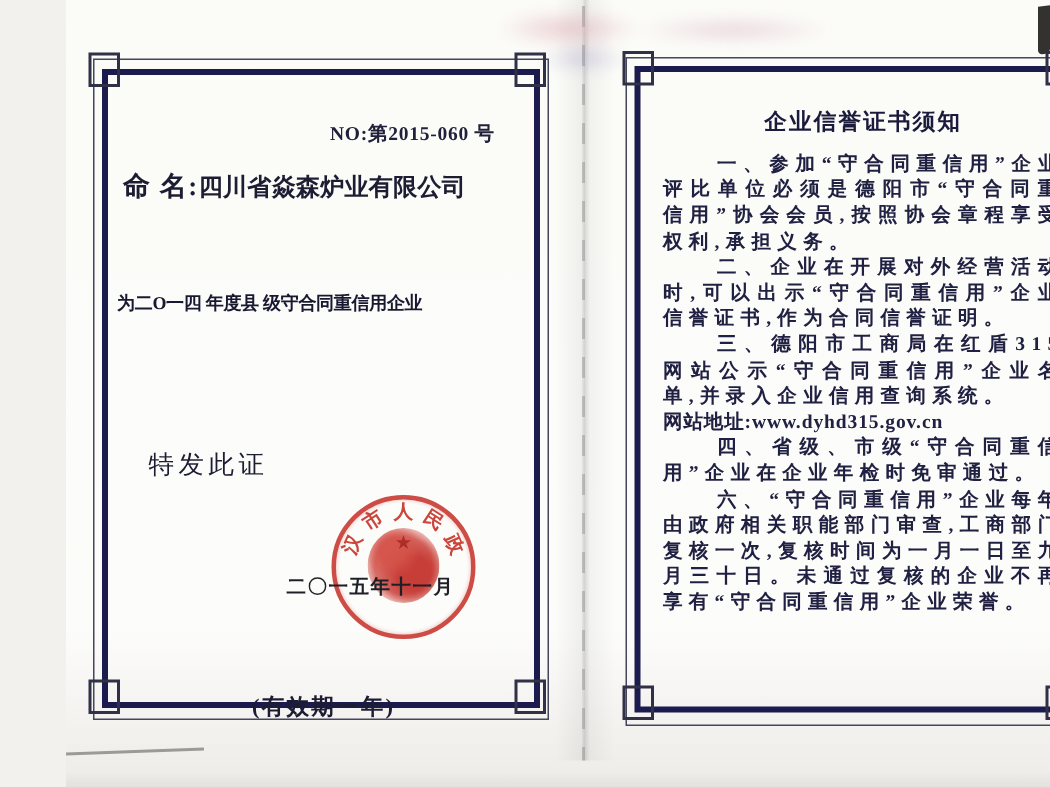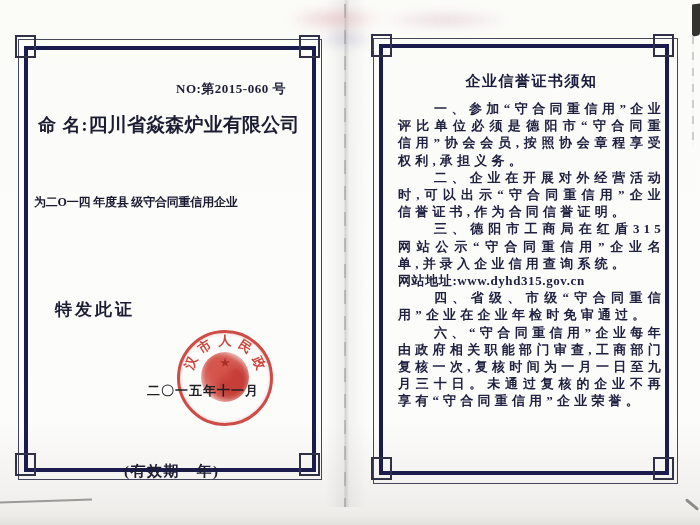--- a/index.html
+++ b/index.html
@@ -8,20 +8,21 @@
     background:#f3f1ee;
     font-family:"Liberation Serif", serif;
     color:#1e1e38;
   }
   
   .paper{
     position:absolute;inset:0;
     background:
       linear-gradient(180deg,#fbfbf8 0%,#fcfcfa 80%,#efedea 98%,#e3e1de 100%),
       #fbfbf8;
+    margin-left: 44px;
   }
   .fold-shade{
     position:absolute;top:0;bottom:18px;left:326px;width:40px;
     background:linear-gradient(90deg,rgba(120,120,120,0) 0%,rgba(120,120,120,.10) 45%,rgba(90,90,90,.22) 50%,rgba(120,120,120,.08) 58%,rgba(120,120,120,0) 100%);
   }
   .fold-line{
     position:absolute;top:4px;bottom:18px;left:344px;width:2px;
     background:repeating-linear-gradient(180deg,rgba(130,130,130,.45) 0 14px,rgba(170,170,170,.15) 14px 26px);
     filter:blur(.4px);
   }
@@ -58,23 +59,23 @@
   .left .c-tl{left:15px;top:35px;}  .left .c-tr{left:299px;top:35px;}
   .left .c-bl{left:15px;top:453px;} .left .c-br{left:299px;top:453px;}
   .right .frame-outer{left:28px;top:38px;width:303px;height:444px;}
   .right .frame-inner{left:34px;top:44px;width:282px;height:423px;}
   .right .c-tl{left:26px;top:34px;}  .right .c-tr{left:308px;top:34px;}
   .right .c-bl{left:26px;top:457px;} .right .c-br{left:308px;top:457px;}
   
   .serial{position:absolute;left:176px;top:80px;font-size:13px;font-weight:bold;letter-spacing:.5px;color:#20203a;}
   .name-line{position:absolute;left:38px;top:112px;white-space:nowrap;}
   .name-label{font-size:18px;font-weight:bold;letter-spacing:1px;color:#1c1c32;}
-  .company{font-size:19px;font-weight:bold;letter-spacing:.2px;color:#1c1c32;font-family:Liberation Mono, monospace;}
+  .company{font-size:16px;font-weight:bold;letter-spacing:.2px;color:#1c1c32;font-family:Liberation Mono, monospace;}
   .award{position:absolute;left:34px;top:194px;font-size:12px;font-weight:bold;letter-spacing:-.2px;white-space:nowrap;color:#181830;}
-  .issue{position:absolute;left:55px;top:298px;font-size:17px;font-weight:bold;letter-spacing:3px;color:#1c1c32;}
+  .issue{position:absolute;left:55px;top:298px;font-size:17px;font-weight:normal;letter-spacing:3px;color:#1c1c32;}
   .date{position:absolute;left:147px;top:382px;font-size:13px;font-weight:bold;letter-spacing:1px;color:#1f1f28;z-index:3;white-space:nowrap;}
   .validity{position:absolute;left:124px;top:462px;font-size:15px;font-weight:bold;letter-spacing:1.5px;color:#1c1c32;}
   
   .seal{position:absolute;left:177px;top:330px;width:96px;height:96px;z-index:2;opacity:.93;}
   .seal-ring{
     position:absolute;inset:0;border-radius:50%;
     border:3.5px solid rgba(198,47,39,.92);
     box-shadow:inset 0 0 3px rgba(198,47,39,.35);
   }
   .seal-char{

